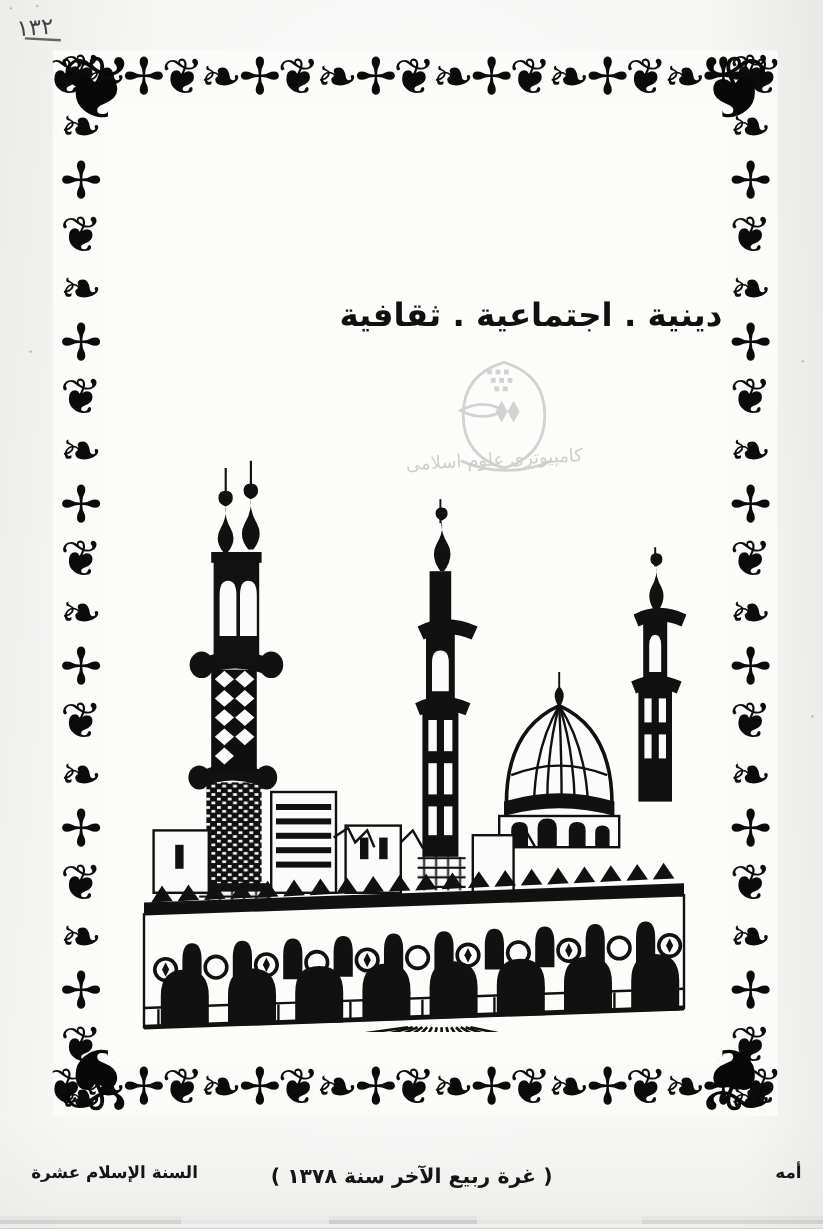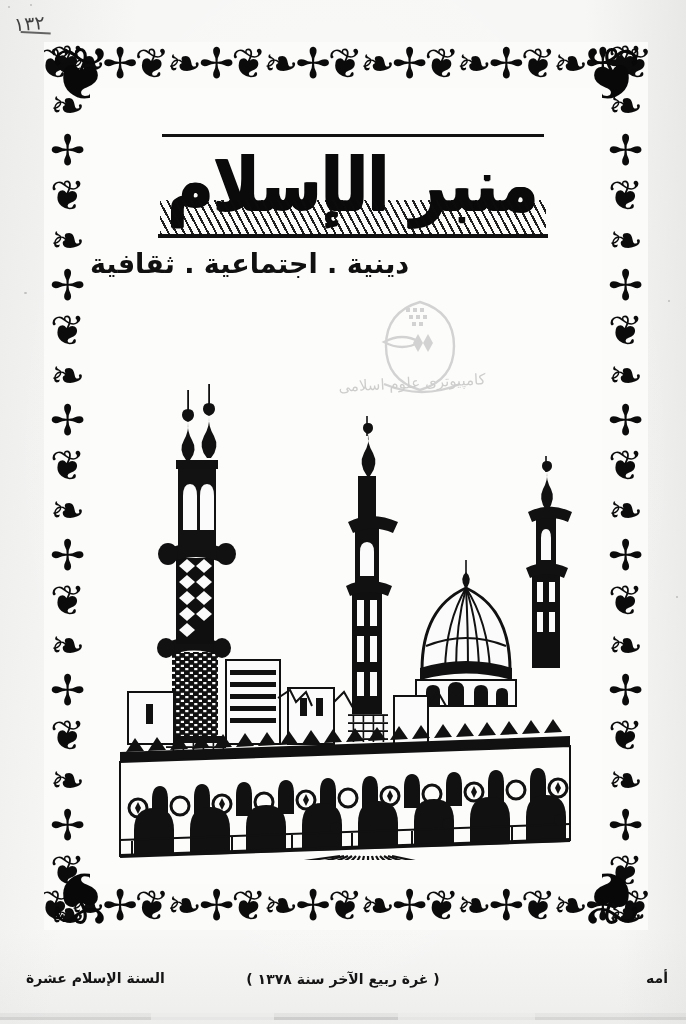--- a/index.html
+++ b/index.html
@@ -110,21 +110,21 @@
   #masthead-hatch{
     position:absolute;left:-2px;bottom:-2px;width:386px;height:34px;
     background:repeating-linear-gradient(62deg,#0c0c0c 0 2px,rgba(0,0,0,0) 2px 7px);
     opacity:.92;
     pointer-events:none;
   }
 
   
   #subtitle{
     position:absolute;left:0;top:160px;width:512px;
-    text-align:left;
+    text-align:right;
     direction:rtl;
     font-family:"DejaVu Sans",sans-serif;
     font-size:27px;font-weight:bold;color:#101010;
     letter-spacing:0px;
   }
 
   
   #illustration{
     position:absolute;left:18px;top:212px;width:478px;height:560px;
   }
@@ -145,21 +145,21 @@
   }
 
   
   #caption{
     position:absolute;left:18px;bottom:30px;width:650px;height:24px;
     direction:rtl;
     font-family:"DejaVu Sans",sans-serif;
     font-size:14px;font-weight:bold;color:#151515;
   }
   #caption .right{position:absolute;right:0;top:0;}
-  #caption .center{position:absolute;left:50%;top:1px;transform:translateX(-50%);font-size:14px;}
+  #caption .center{position:absolute;left:50%;top:1px;transform:translateX(-50%);font-size:17px;}
   #caption .left{position:absolute;left:8px;top:0;}
 
   
   #scan-edge{
     position:absolute;left:0;bottom:4px;width:686px;height:18px;
     background:
       linear-gradient(90deg,rgba(150,150,150,.55) 0 22%,rgba(190,190,190,.3) 22% 40%,rgba(120,120,120,.5) 40% 58%,rgba(185,185,185,.28) 58% 78%,rgba(140,140,140,.45) 78% 100%);
     mask-image:linear-gradient(0deg,#000 0 3px,rgba(0,0,0,.35) 3px 7px,rgba(0,0,0,0) 7px 100%);
     -webkit-mask-image:linear-gradient(0deg,#000 0 3px,rgba(0,0,0,.35) 3px 7px,rgba(0,0,0,0) 7px 100%);
     pointer-events:none;opacity:.55;
@@ -200,26 +200,20 @@
       <div class="strip">❦❧✢❦❧✢❦❧✢❦❧✢❦❧✢❦❧✢❦❧✢❦❧✢❦❧✢❦❧✢❦❧✢❦❧✢❦❧✢❦❧✢❦❧✢❦❧✢❦❧✢❦❧✢❦❧✢❦❧✢❦❧✢❦❧✢❦❧✢❦❧✢</div>
     </div>
 
     <div class="corner" id="corner-tl">❦</div>
     <div class="corner" id="corner-tr">❦</div>
     <div class="corner" id="corner-bl">❦</div>
     <div class="corner" id="corner-br">❦</div>
 
     <div id="inner">
 
-      <div id="masthead">
-        <div id="masthead-rule-top"></div>
-        <div id="masthead-title">منبر الإسلام</div>
-        <div id="masthead-hatch"></div>
-        <div id="masthead-rule-bottom"></div>
-      </div>
 
       <div id="subtitle">دينية . اجتماعية . ثقافية</div>
 
       <div id="illustration">
         <svg id="illo-svg" viewBox="0 0 478 560" xmlns="http://www.w3.org/2000/svg">
           <defs>
             <pattern id="hatchA" width="6" height="6" patternUnits="userSpaceOnUse" patternTransform="rotate(35)">
               <rect width="6" height="6" fill="#fff"></rect>
               <rect width="2.4" height="6" fill="#101010"></rect>
             </pattern>

